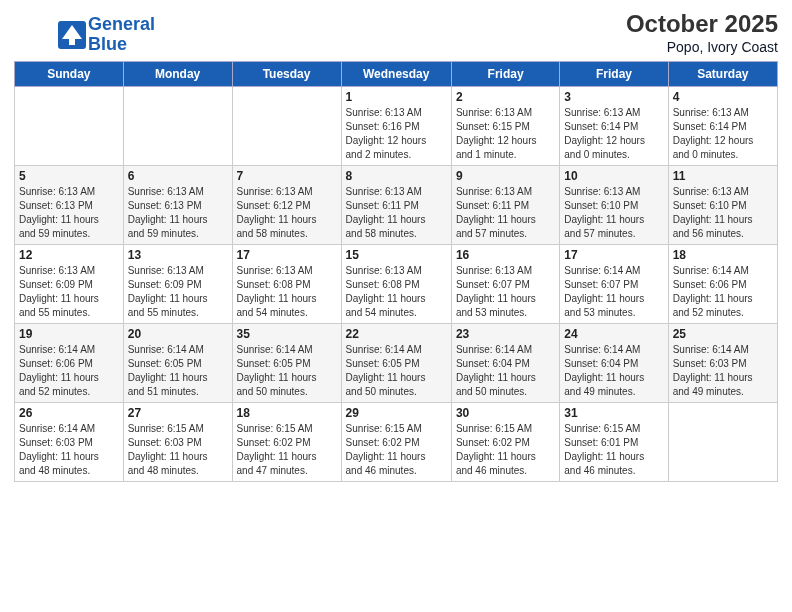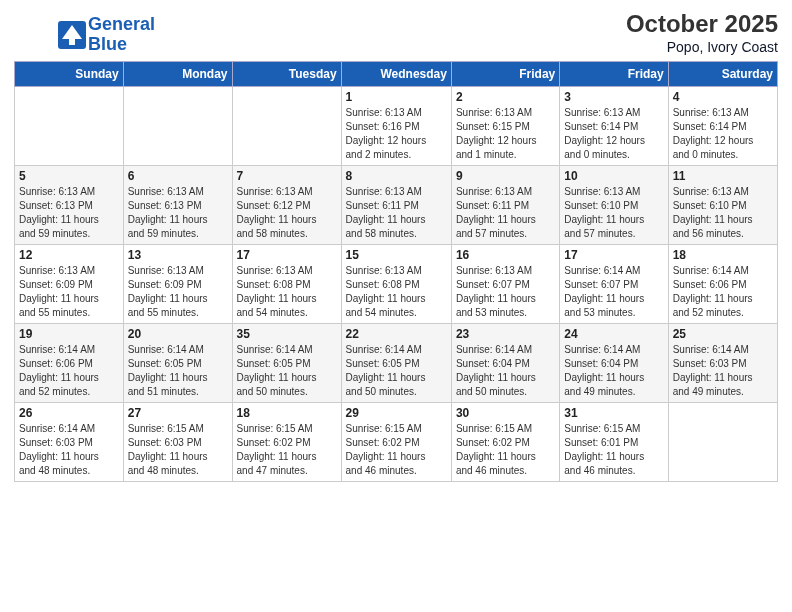--- a/index.html
+++ b/index.html
@@ -56,21 +56,21 @@
       width: 100%;
       border-collapse: collapse;
       border: 1px solid #ccc;
     }
     .calendar th {
       background-color: #1a5fb4;
       color: #fff;
       font-size: 12px;
       font-weight: bold;
       padding: 5px 4px;
-      text-align: right;
+      text-align: center;
       border: 1px solid #aac;
     }
     .calendar td {
       vertical-align: top;
       border: 1px solid #ccc;
       padding: 3px 4px;
       width: 113px;
       min-height: 80px;
       background: #fff;
     }

